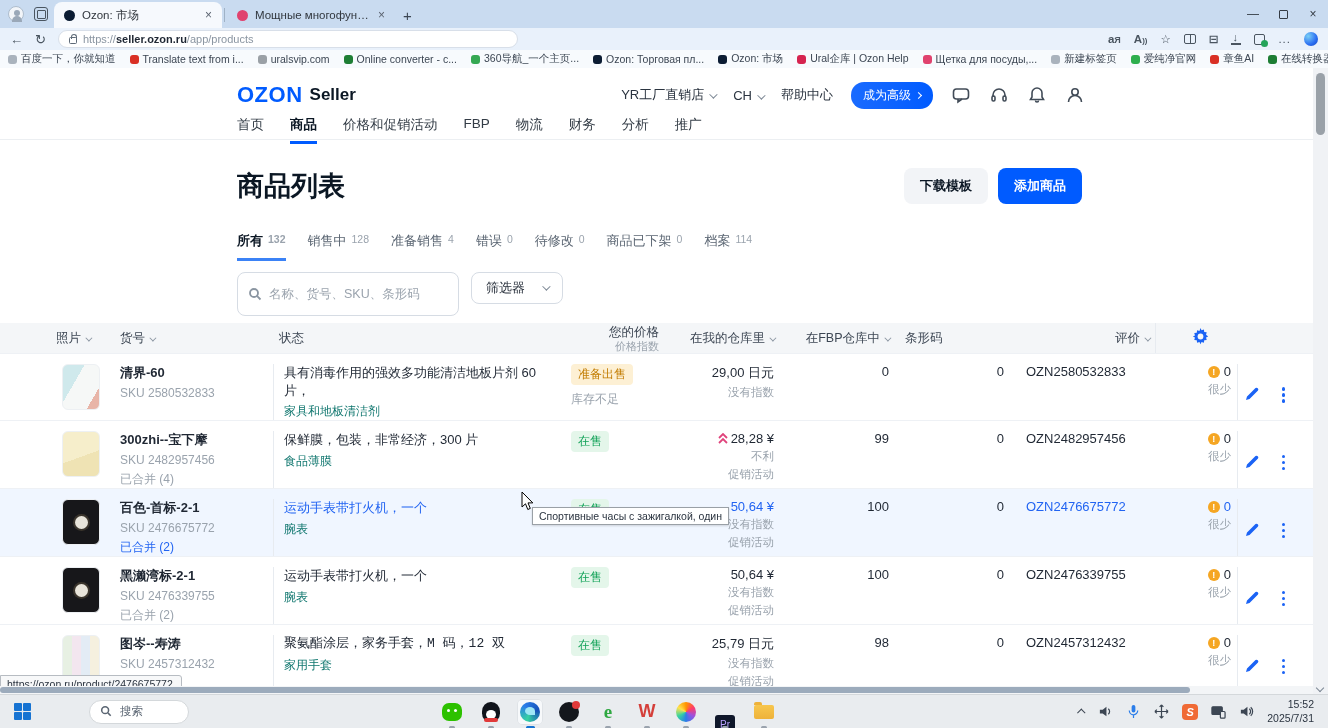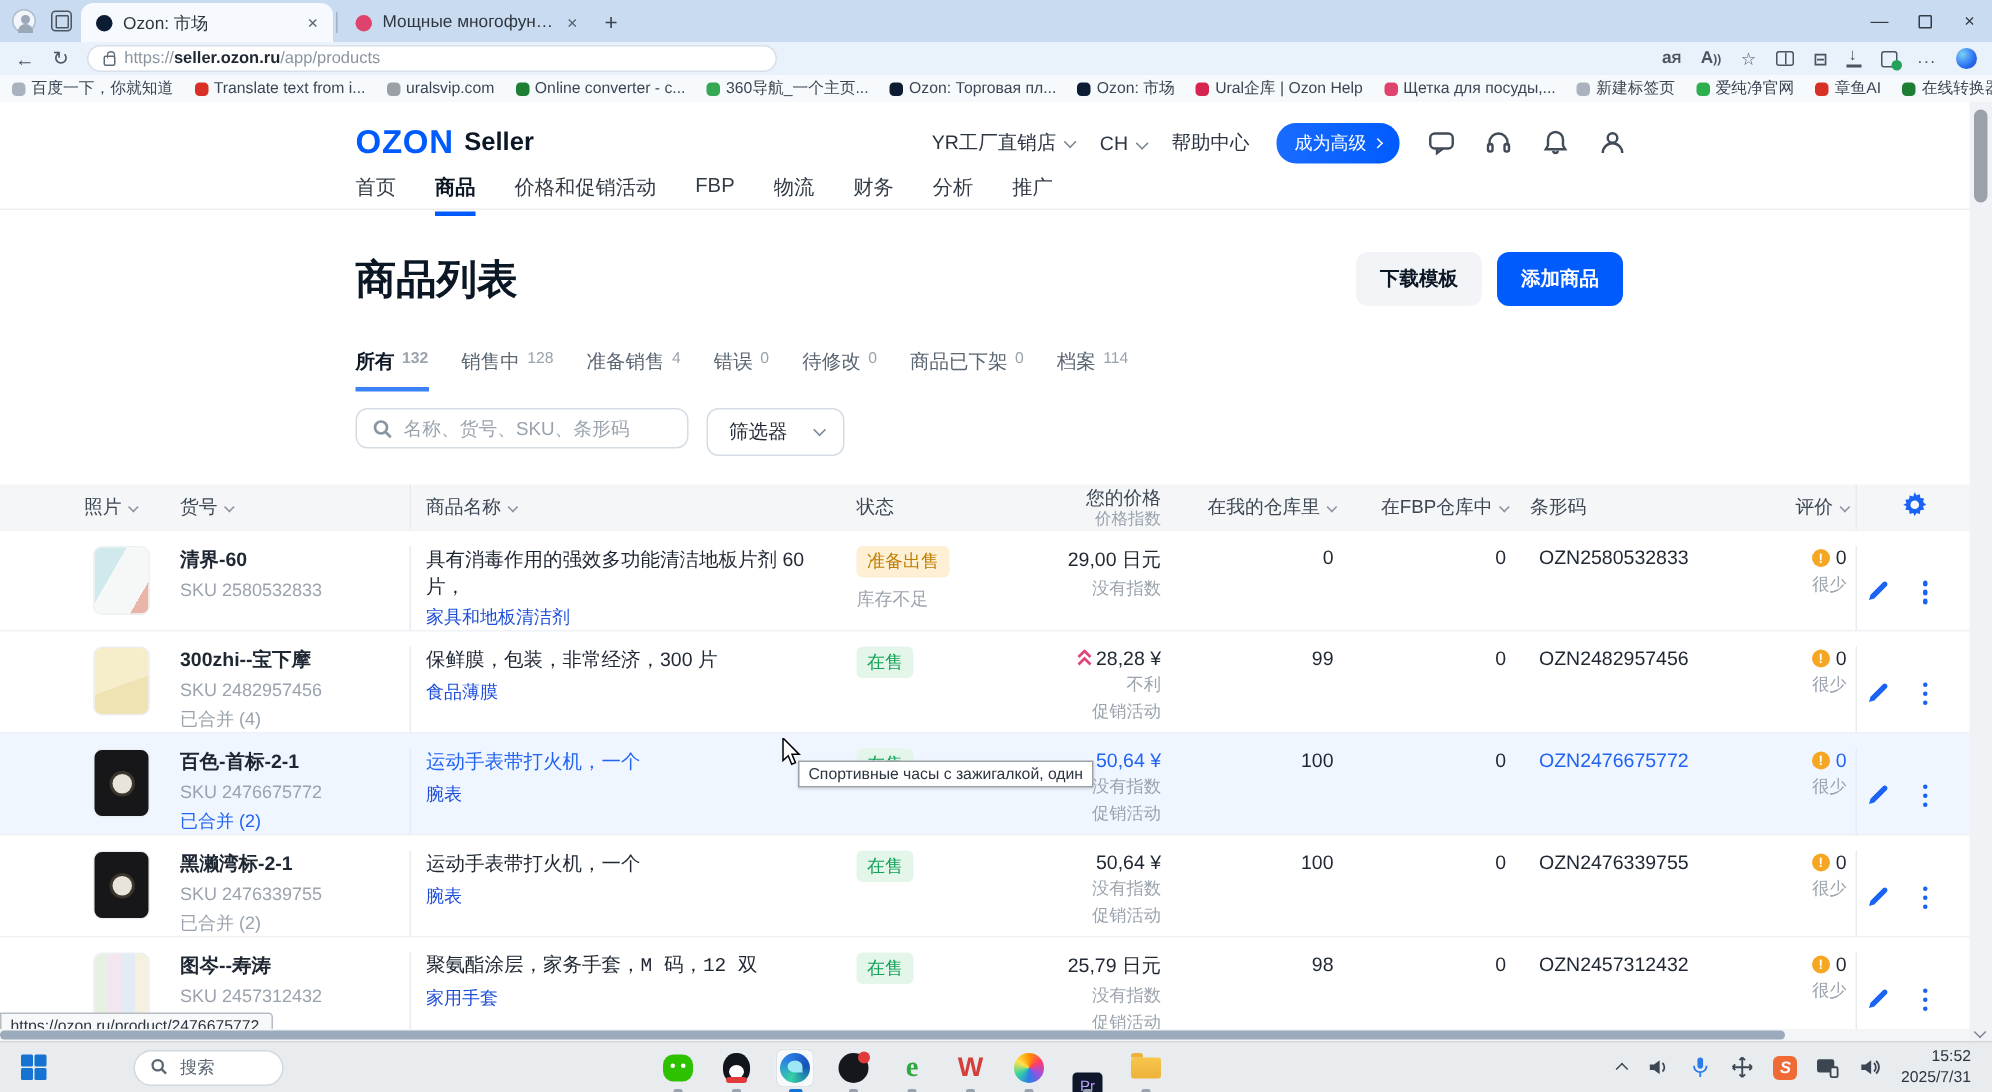--- a/index.html
+++ b/index.html
@@ -71,21 +71,21 @@
   .title-btns { margin-left:auto; display:flex; gap:10px; }
   .btn-light { background:#f2f4f7; color:#0b1724; font-size:13px; font-weight:600; padding:9px 16px; border-radius:8px; border:none; }
   .btn-blue { background:#005bff; color:#fff; font-size:13px; font-weight:600; padding:9px 16px; border-radius:8px; border:none; }
 
   .filter-tabs { position:absolute; top:164px; left:237px; display:flex; gap:22px; font-size:13px; color:#5b6673; }
   .ftab { display:flex; align-items:flex-start; gap:5px; padding-bottom:8px; }
   .ftab .cnt { font-size:10.5px; color:#9aa3ad; margin-top:1px;text-align:center; }
   .ftab.active { color:#0b1724; font-weight:600; border-bottom:3px solid #3b82f6; }
 
   .search-row { position:absolute; top:204px; left:237px; display:flex; gap:12px; }
-  .search-box { width:222px; height:27px; border:1px solid #d6dce4; border-radius:8px; display:flex; align-items:center; gap:7px; padding:0 10px; }
+  .search-box { width:222px; height:44px; border:1px solid #d6dce4; border-radius:8px; display:flex; align-items:center; gap:7px; padding:0 10px; }
   .search-box input { border:none; outline:none; font-size:12.5px; color:#1f2733; width:100%; font-family:inherit; background:transparent; }
   .search-box input::placeholder { color:#9aa3ad; }
   .mag { width:14px; height:14px; flex:0 0 auto; }
   .mag svg { width:14px; height:14px; stroke:#8a95a1; fill:none; stroke-width:1.8; }
   .filter-btn { height:32px; border:1px solid #d6dce4; border-radius:8px; background:#fff; display:flex; align-items:center; padding:0 14px; font-size:13px; color:#1f2733; gap:12px; }
 
   
   .table { position:absolute; top:255px; left:0; width:1313px; }
   .t-head, .t-row { display:grid; grid-template-columns:44px 70px 159px 292px 100px 115px 115px 115px 145px 82px 1fr; align-items:start; }
   .t-head { background:#f4f6f8; height:30px; align-items:center; font-size:12.5px; color:#3c4653; }
@@ -104,21 +104,21 @@
   .img-cream { background:linear-gradient(160deg,#f6eecb 0 55%,#efe3b4 55%); }
   .img-watch { background:#17171a; position:relative; }
   .img-watch:before { content:""; position:absolute; left:12px; top:16px; width:13px; height:13px; border-radius:50%; background:#e8e4da; box-shadow:0 0 0 2px #3a342c; }
   .img-gloves { background:linear-gradient(90deg,#e7f0e3 0 25%,#f3e6ef 25% 50%,#e3ecf5 50% 75%,#f5f0df 75%); }
   .code { font-size:13px; font-weight:600; color:#1f2733; margin-bottom:4px; }
   .sku { font-size:12px; color:#9aa3ad; margin-bottom:4px; }
   .merged { font-size:12px; color:#9aa3ad; }
   .merged.lnk { color:#2264f2; }
   .pname { font-size:13px; color:#1f2733; margin-bottom:4px; line-height:1.35; }
   .pname.lnk { color:#2264f2; }
-  .pcat { font-size:12px; color:#1d4ed8; }
+  .pcat { font-size:12px; color:#0f766e; }
   .badge { display:inline-block; font-size:12px; padding:2px 7px; border-radius:4px; }
   .badge.success { color:#12a258; background:#e4f6ea; }
   .badge.warning { color:#c27c00; background:#fdf0d4; }
   .status-sub { font-size:12px; color:#9aa3ad; margin-top:6px; }
   .price-line { font-size:13px; color:#1f2733; display:flex; justify-content:flex-end; align-items:center; gap:3px; }
   .price-line.lnk { color:#2264f2; }
   .arrows { display:inline-flex; flex-direction:column; line-height:0; }
   .arrows svg { width:10px; height:12px; }
   .p-sub { font-size:11.5px; color:#9aa3ad; margin-top:3px; }
   .num { font-size:13px; color:#1f2733; }
@@ -387,21 +387,20 @@
           <span>筛选器</span>
           <span class="chev"></span>
         </button>
     </div>
 
     <div class="table">
       <div class="t-head">
         <div class="cell"><span class="cb" style="margin-left:16px;"></span></div>
         <div class="cell" style="padding-left:12px;"><span>照片</span><span class="h-chev"></span></div>
         <div class="cell"><span>货号</span><span class="h-chev"></span></div>
-        <div class="cell div-l" style="padding-left:10px;line-height:30px;"><span>商品名称</span><span class="h-chev"></span></div>
         <div class="cell"><span>状态</span></div>
         <div class="cell c-r" style="line-height:1.2;padding-top:2px;">
             <div>您的价格</div>
             <div class="h-sub">价格指数</div>
           </div>
         <div class="cell c-r"><span>在我的仓库里</span><span class="h-chev"></span></div>
         <div class="cell c-r"><span>在FBP仓库中</span><span class="h-chev"></span></div>
         <div class="cell" style="padding-left:10px;"><span>条形码</span></div>
         <div class="cell c-r"><span>评价</span><span class="h-chev"></span></div>
         <div class="cell div-l actions" style="height:30px;">

